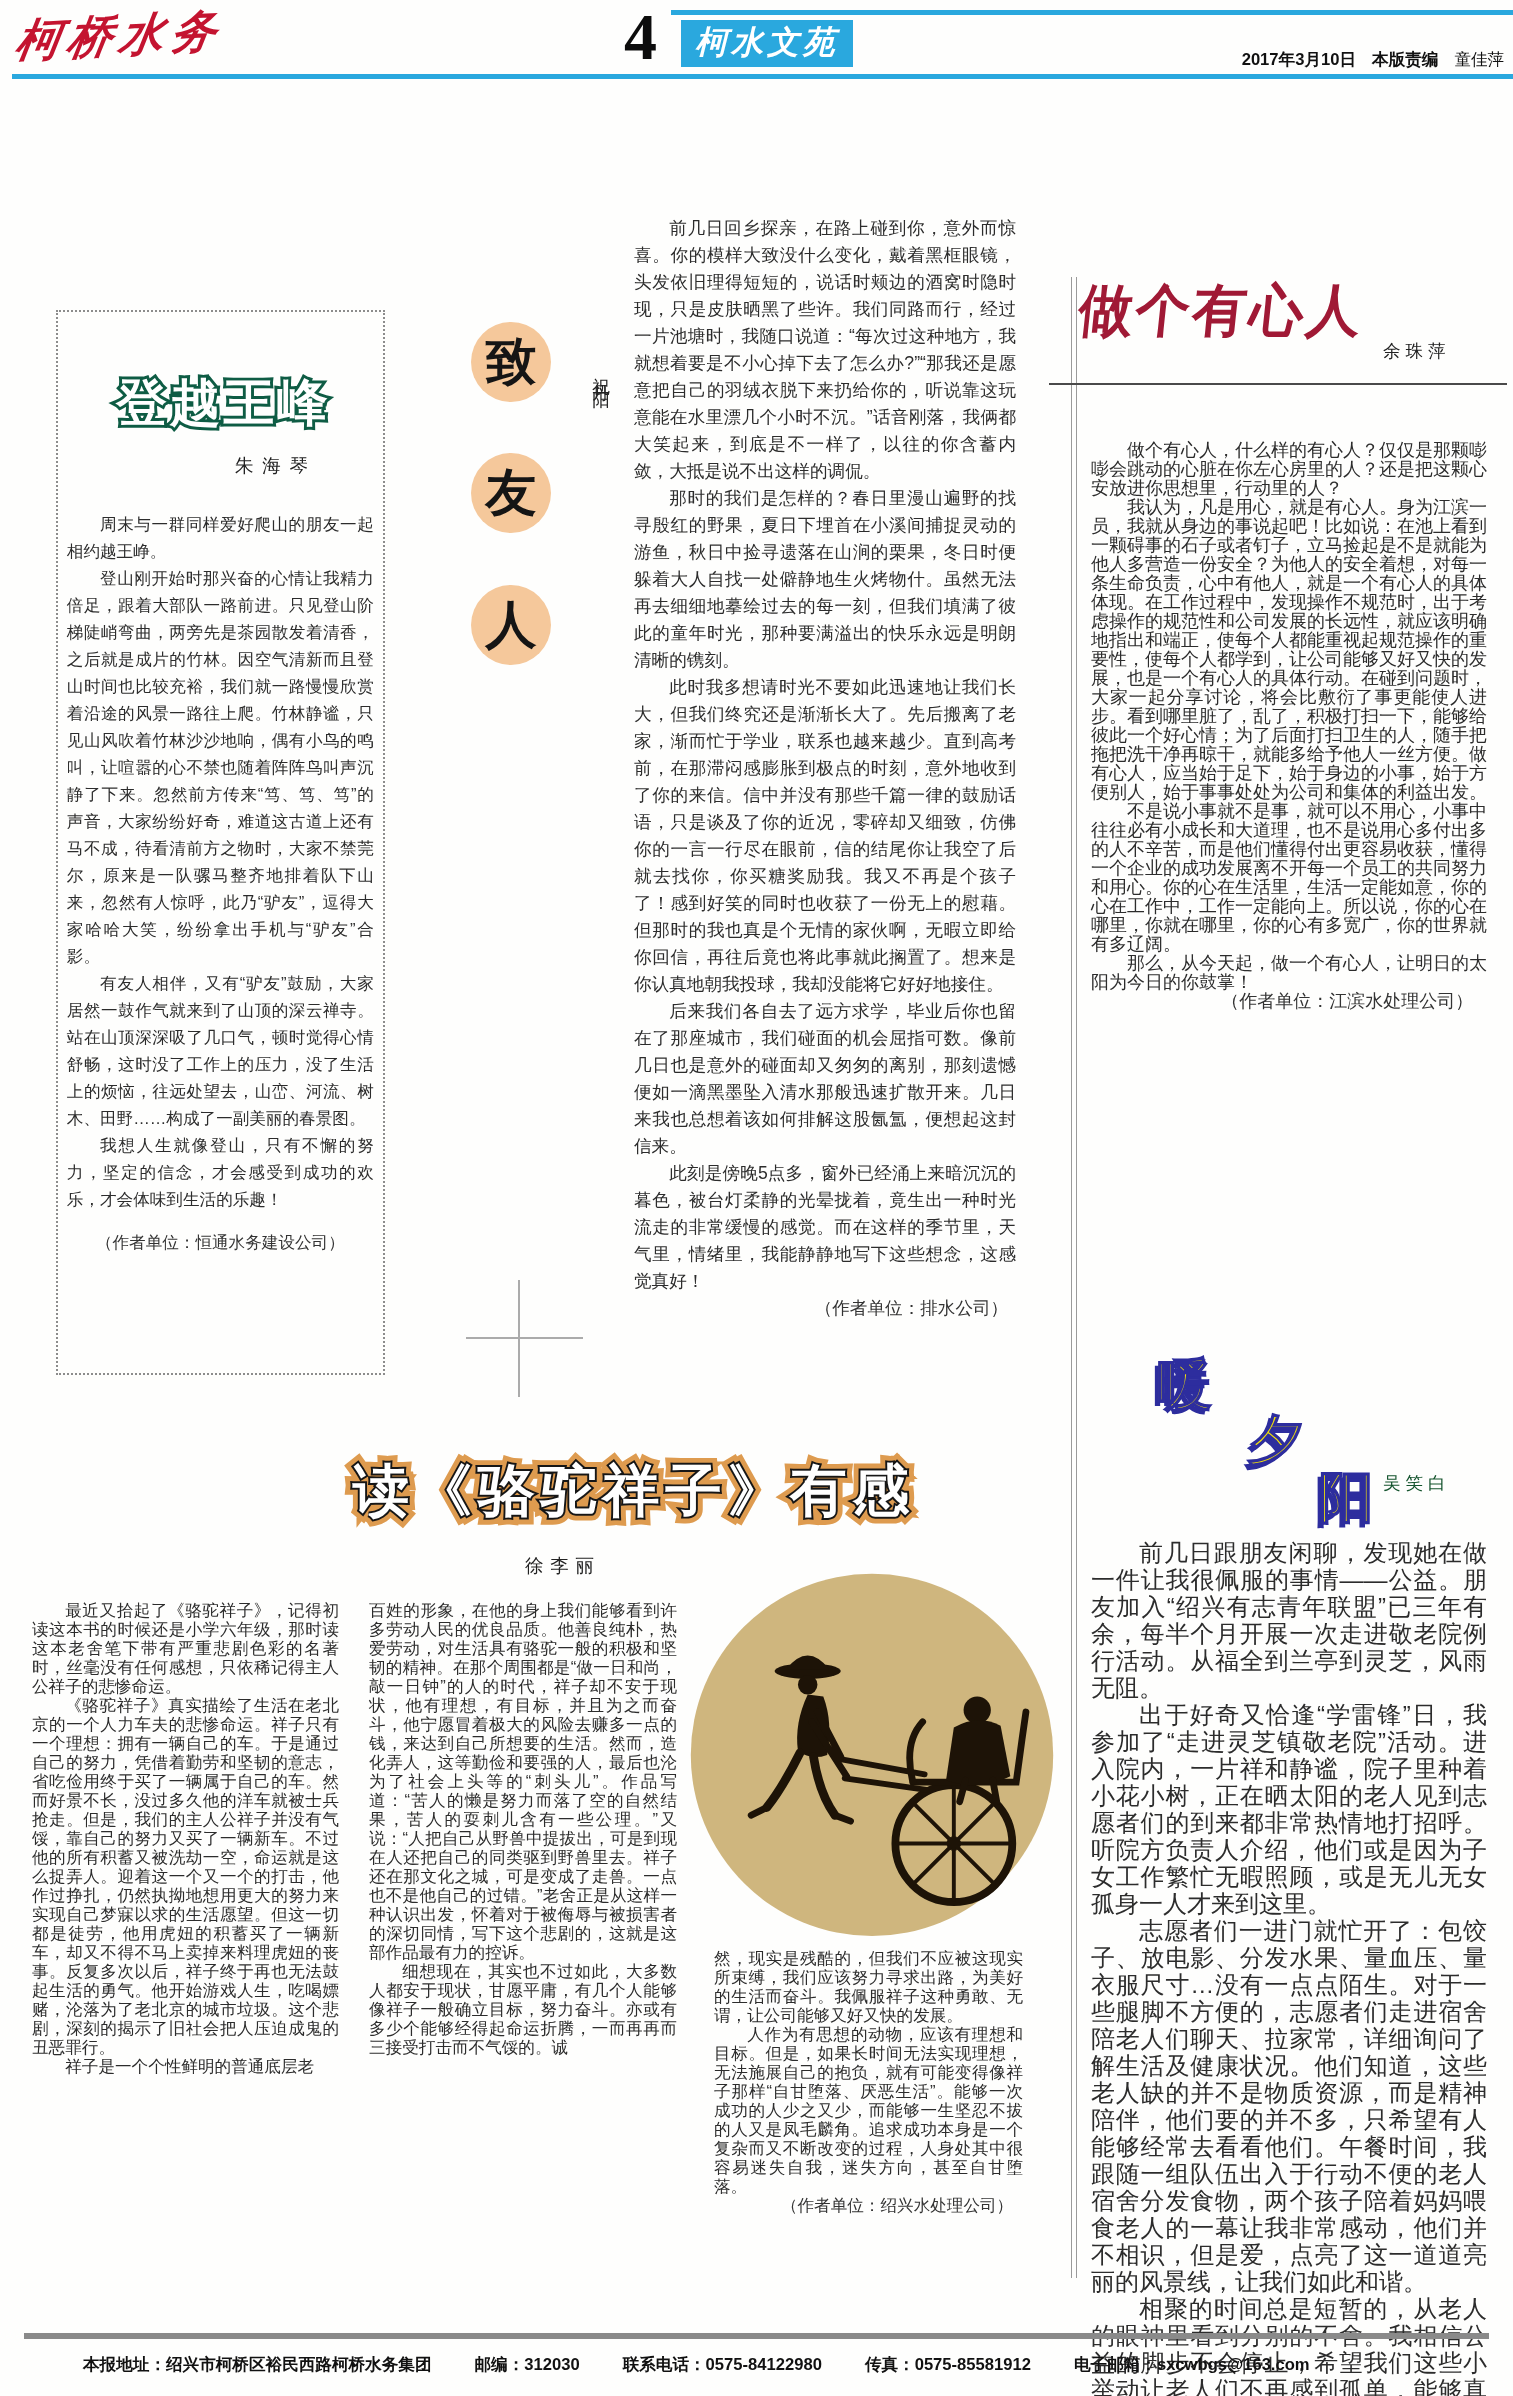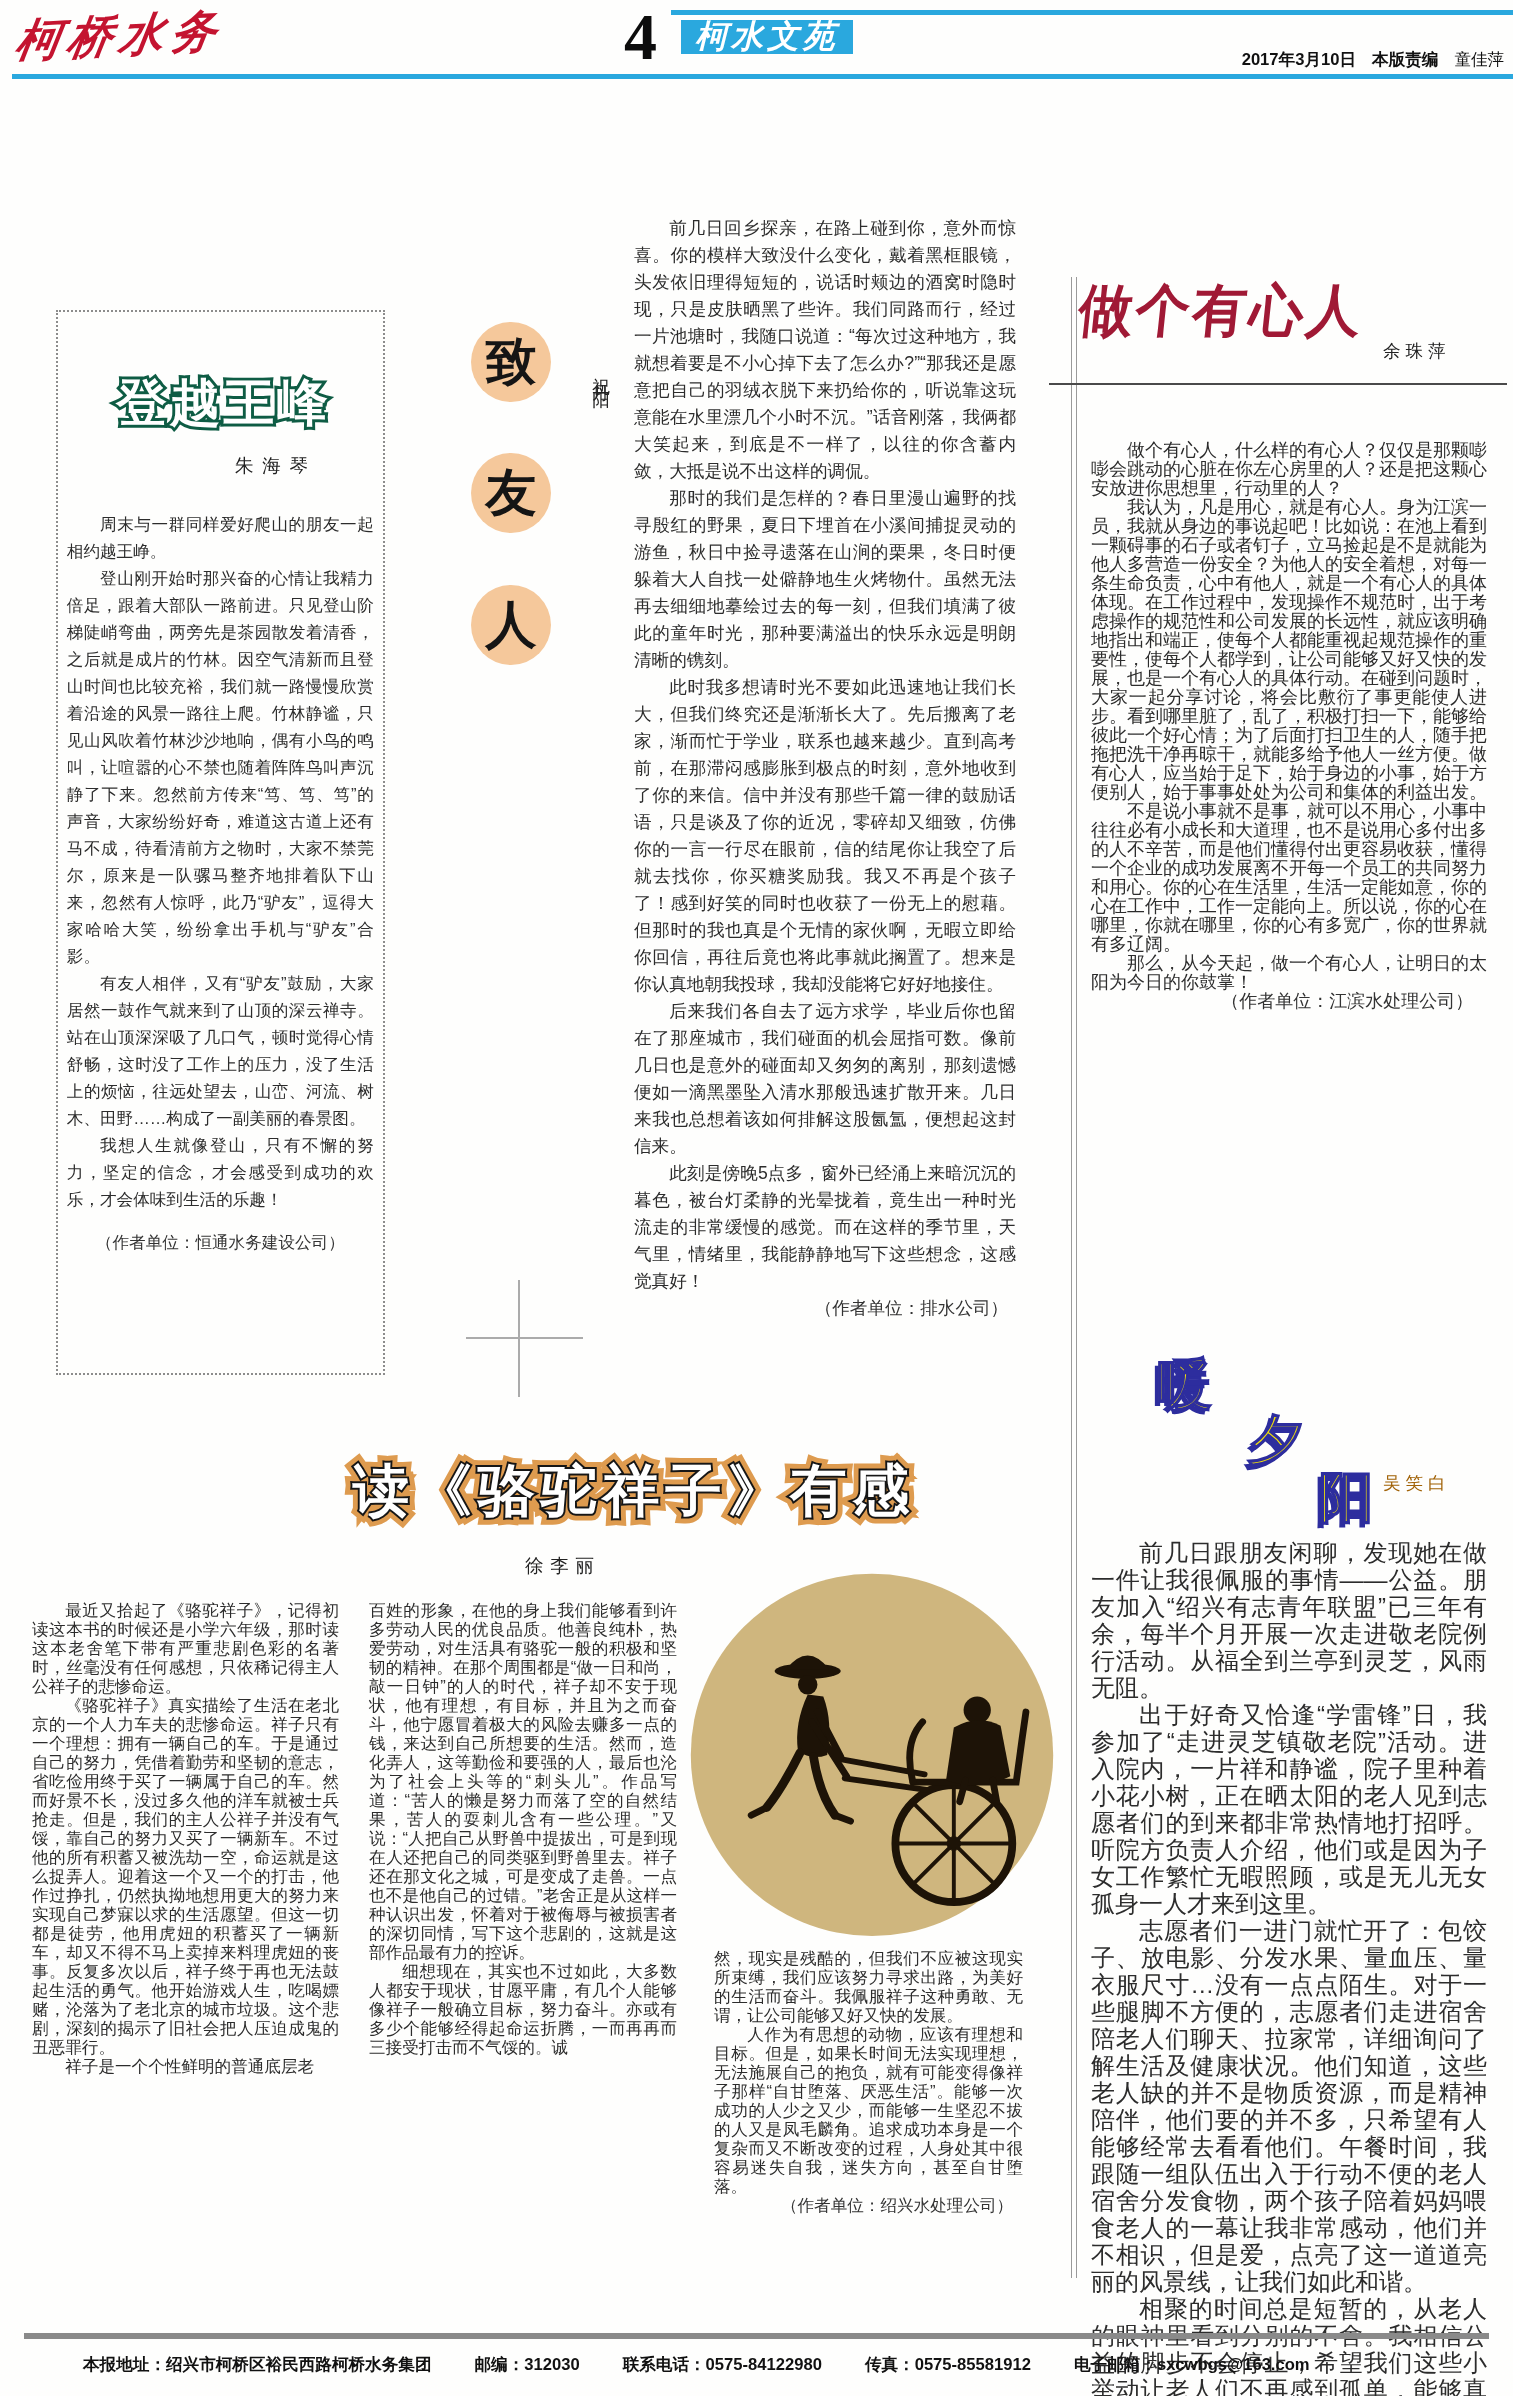--- a/index.html
+++ b/index.html
@@ -8,21 +8,21 @@
   .abs{position:absolute;}
 
   
   .masthead{left:15.6px;top:5.9px;font-family:"Liberation Serif",serif;font-style:italic;
             font-weight:bold;font-size:45px;color:#c41430;letter-spacing:6.8px;
             transform:rotate(-3deg) skewX(-12deg);}
   .hline-top{left:671px;top:9.8px;width:843px;height:4.9px;background:#2aa8de;}
   .hline-bottom{left:11.7px;top:74px;width:1502px;height:4.9px;background:#2aa8de;}
   .page-no{left:624px;top:0px;font-family:"Liberation Serif",serif;font-weight:bold;
            font-size:66px;color:#0c0c0c;line-height:74px;}
-  .section-box{left:681px;top:19.5px;width:172px;height:34px;background:#2aa8de;
+  .section-box{left:681px;top:19.5px;width:172px;height:47px;background:#2aa8de;
                display:flex;align-items:center;justify-content:center;}
   .section-box span{color:#fff;font-weight:bold;font-size:32px;letter-spacing:3.9px;
                     font-family:"Liberation Serif",serif;font-style:italic;}
   .dateline{right:9.8px;top:49px;font-size:16.6px;font-weight:bold;color:#111;
             display:flex;gap:16px;align-items:baseline;}
   .dateline .editor{font-family:"Liberation Serif",serif;font-weight:normal;}
 
   
   .body-text{text-align:justify;color:#2c2c2c;}
   .body-text p{margin:0;}
@@ -58,21 +58,21 @@
   .a3-text{left:1091px;top:441px;width:396px;font-size:18px;line-height:19px;}
   .a3-text .unit,.a4-text .unit{text-align:right;padding-right:13.7px;}
 
   
   .a4-char{font-weight:bold;font-size:55px;color:#f2e10a;
            -webkit-text-stroke:1.5px #2d2d9e;text-shadow:-3.9px 3.9px 0 #2d2d9e;}
   .a4-c0{left:1157px;top:1348px;}
   .a4-c1{left:1248px;top:1404px;}
   .a4-c2{left:1319px;top:1461px;}
   .a4-author{left:1383px;top:1471px;font-family:"Liberation Serif",serif;font-size:17.6px;
-             letter-spacing:4.9px;color:#a16207;}
+             letter-spacing:4.9px;color:#14532d;}
   .a4-text{left:1091px;top:1539px;width:396px;font-size:24px;line-height:27px;}
 
   
   .a5-title{left:234px;top:1447px;}
   .a5-author{left:525px;top:1553px;font-family:"Liberation Serif",serif;font-size:18.5px;
              letter-spacing:6.8px;color:#222;}
   .a5-col{font-size:16.6px;line-height:19px;}
   .a5-col1{left:32px;top:1601px;width:307px;}
   .a5-col2{left:369px;top:1601px;width:308px;}
   .a5-col3{left:714px;top:1949px;width:309px;}

